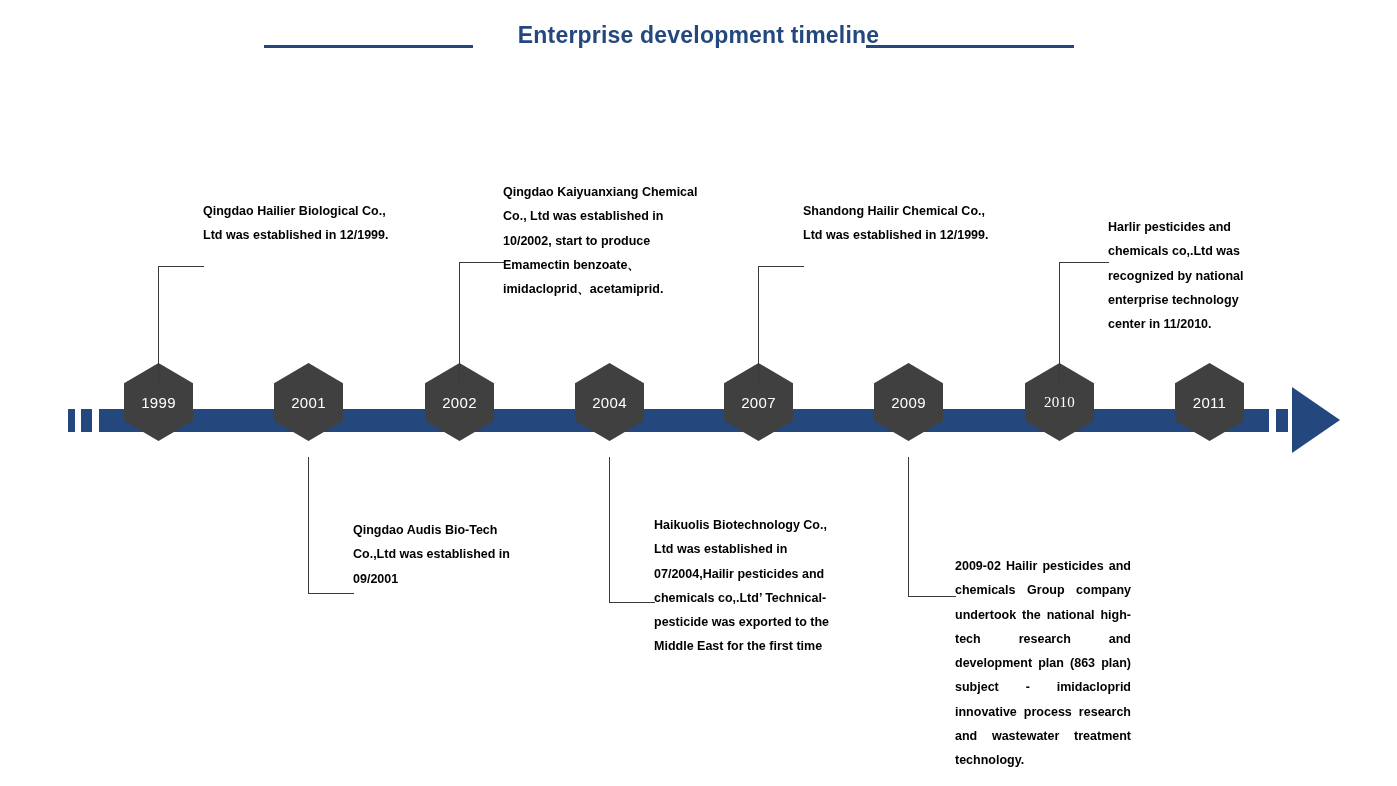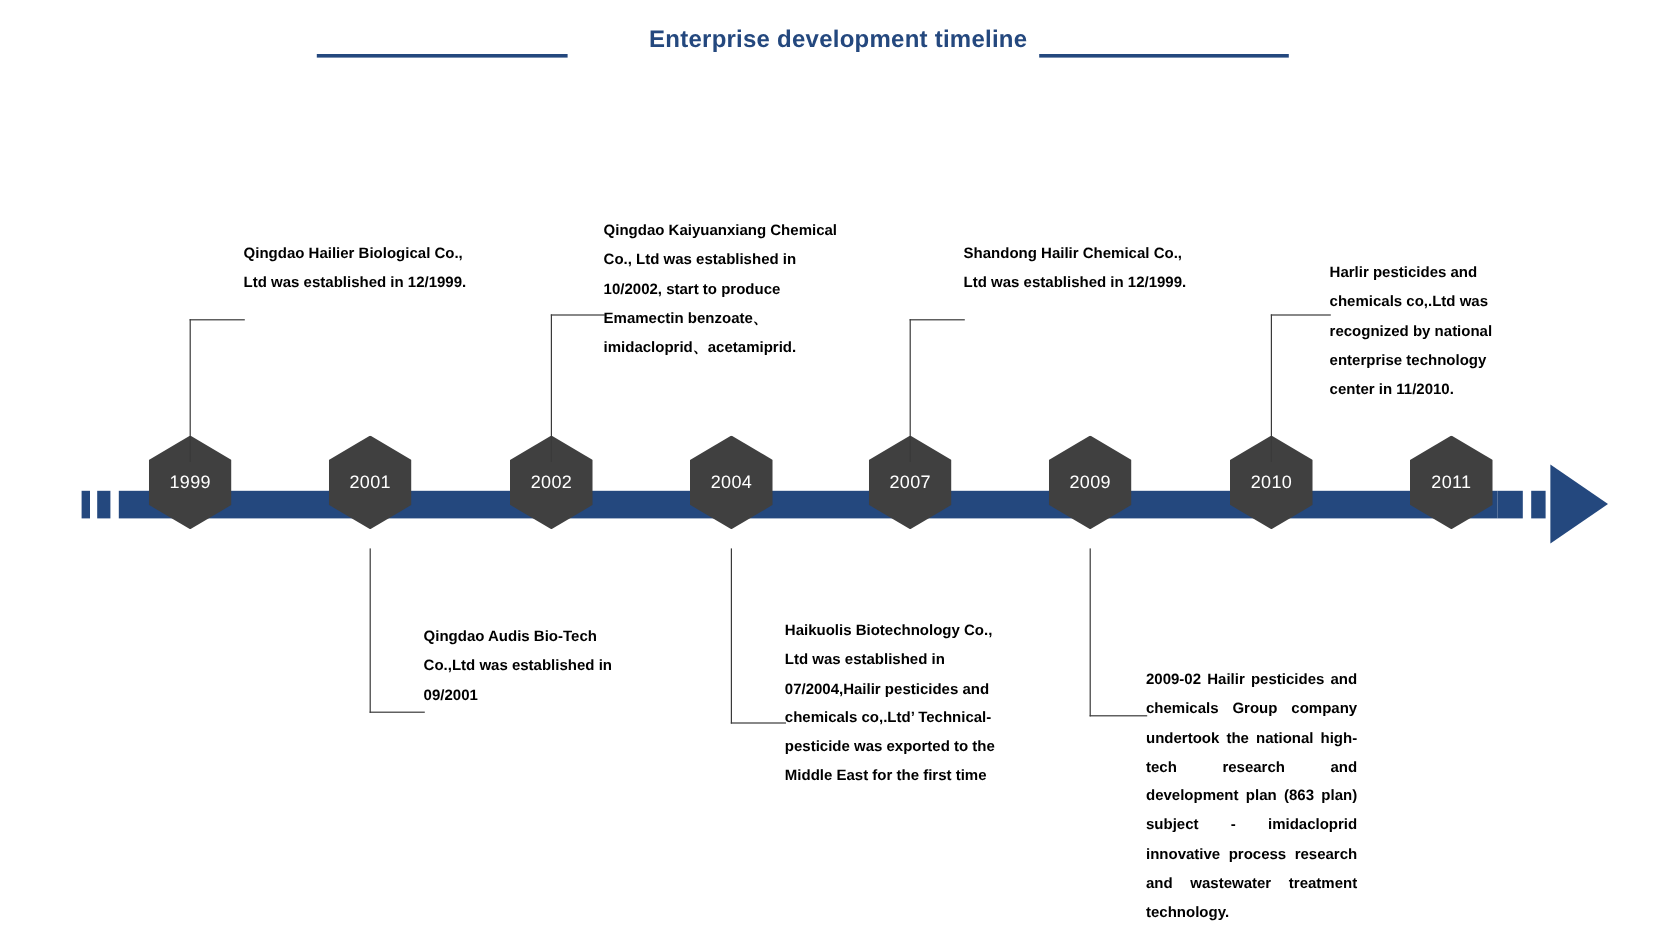--- a/index.html
+++ b/index.html
@@ -16,21 +16,21 @@
     height: 786px;
     background: #ffffff;
   }
 
   
   .title-text {
     position: absolute;
     left: 0; top: 22px;
     width: 1397px;
     text-align: center;
-    font-size: 20px;
+    font-size: 23px;
     font-weight: 700;
     color: #24487e;
     letter-spacing: 0.2px;
     white-space: nowrap;
   }
   .title-rule {
     position: absolute;
     height: 3px;
     background: #24487e;
     top: 45px;
@@ -143,21 +143,21 @@
   </div>
   <div class="hex" style="left:575px;">
     <span>2004</span>
   </div>
   <div class="hex" style="left:724px;">
     <span>2007</span>
   </div>
   <div class="hex" style="left:874px;">
     <span>2009</span>
   </div>
-  <div class="hex" style="left:1025px;">
+  <div class="hex" style="left:1025px;font-family:Liberation Serif, serif;">
     <span>2010</span>
   </div>
   <div class="hex" style="left:1175px;">
     <span>2011</span>
   </div>
 
   <div class="conn-v" style="left:158px; top:266px;  height:119px;"></div>
   <div class="conn-h" style="left:158px; top:266px;  width:46px;"></div>
 
   <div class="conn-v" style="left:459px; top:262px;  height:123px;"></div>

